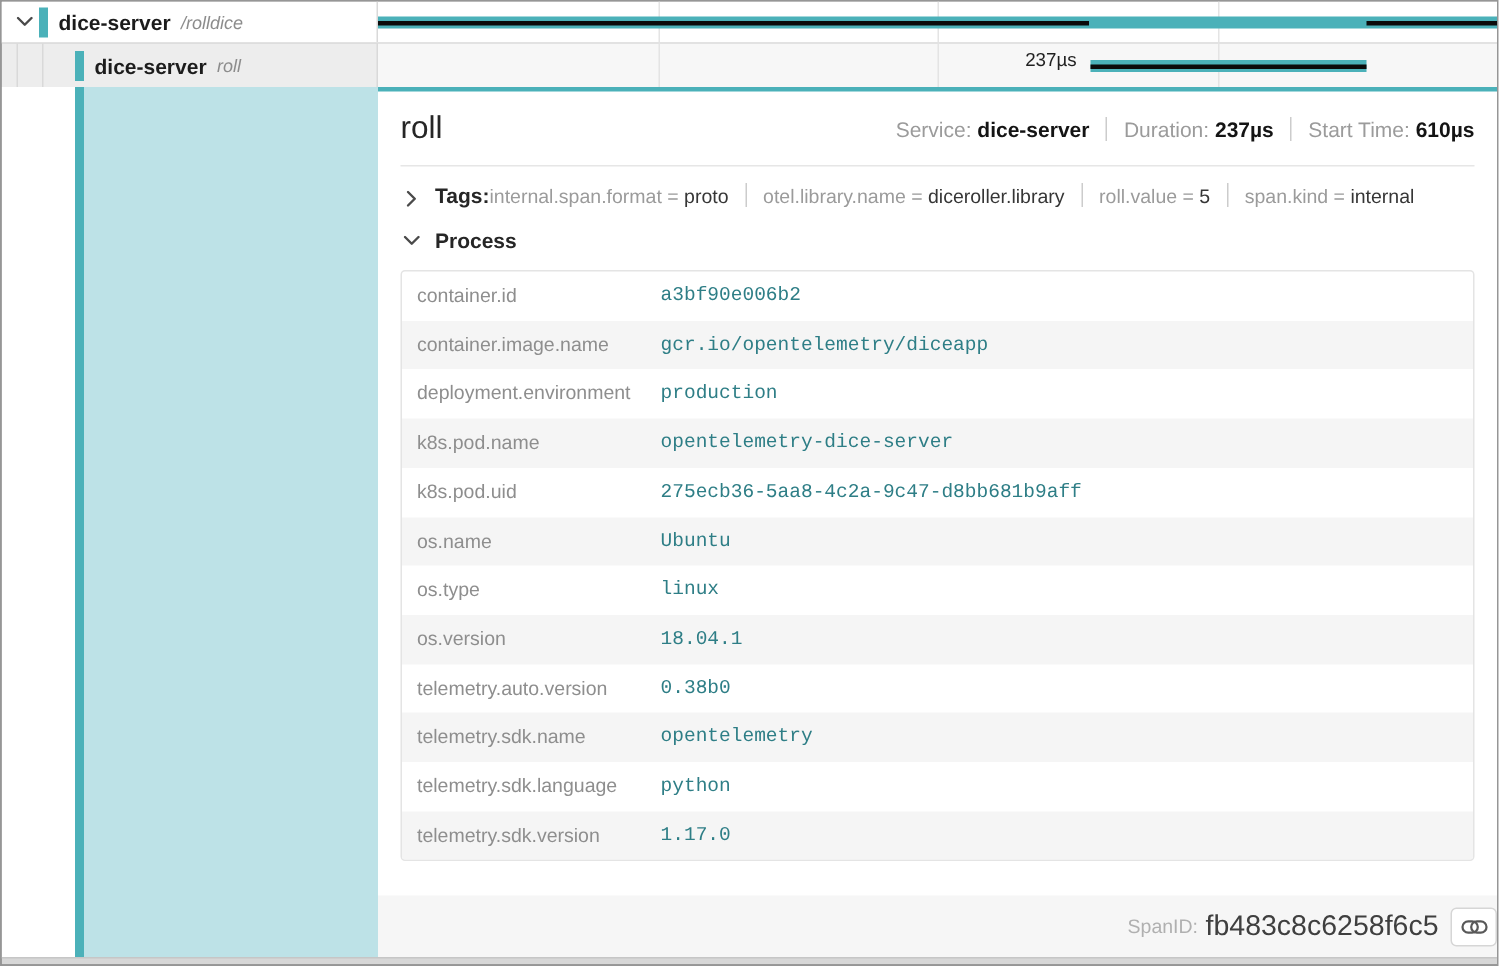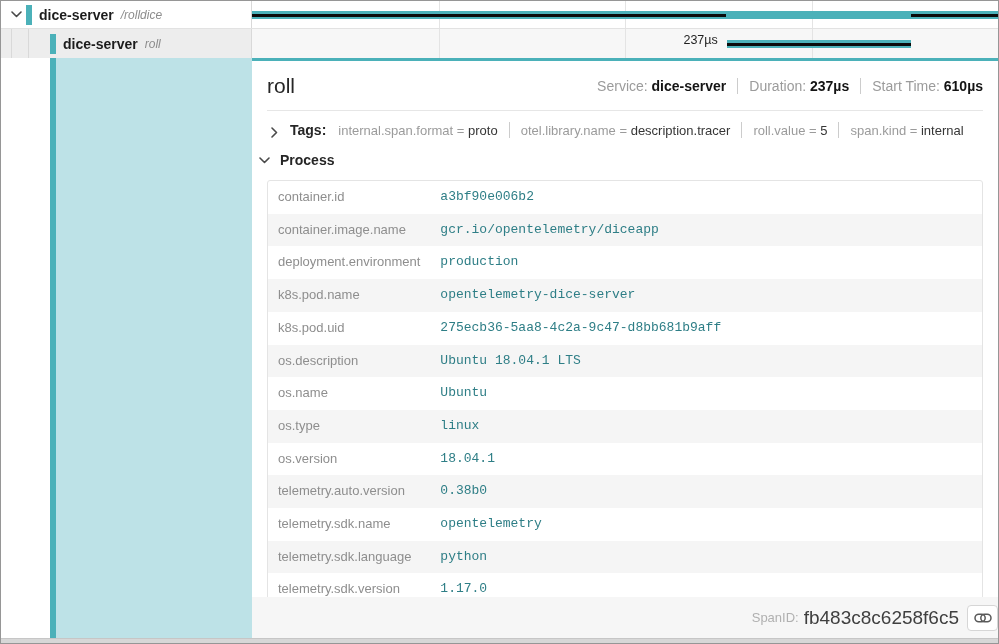--- a/index.html
+++ b/index.html
@@ -52,25 +52,25 @@
   .span-title { font-size:21px; font-weight:500; color:#262626; }
   .meta { display:flex; align-items:flex-end; }
   .meta-item { font-size:14px; white-space:nowrap; }
   .meta-label { color:#9b9b9b; }
   .meta-value { color:#141414; font-weight:700; }
   .v-divider { border-left:1px solid #ccc; height:16px; margin:0 11px; }
   .header-rule { border:none; border-top:1px solid #e6e6e6; margin:3px 15px 0 15px; }
 
   .tags-row { display:flex; align-items:flex-end; padding:11px 15px 4px 15px; }
   .section-label { font-size:14px; font-weight:700; color:#262626; margin-left:6px; }
-  .tag-items { display:flex; align-items:center; margin-left:12px; flex-wrap:nowrap; }
+  .tag-items { display:flex; align-items:center; flex-wrap:nowrap; }
   .tag-item { font-size:13px; white-space:nowrap; }
   .tag-key, .tag-eq { color:#9b9b9b; }
   .tag-value { color:#363636; }
-  .process-row { display:flex; align-items:center; padding:10px 15px 4px 5px; }
+  .process-row { display:flex; align-items:center; padding:10px 15px 4px 15px; }
 
   .kv-table-wrap { margin:8px 15px 0 15px; border:1px solid #e4e4e4; border-radius:3px; overflow:hidden; }
   table.kv { width:100%; border-collapse:collapse; }
   table.kv tr:nth-child(even) { background:#f5f5f5; }
   table.kv td { padding:8px 10px; line-height:16.7px; vertical-align:top; }
   td.k { width:118px; color:#8e8e8e; font-size:13px; padding-left:15px; padding-right:0; }
   td.v { font-family:"Liberation Mono","DejaVu Sans Mono",monospace; font-size:13px; color:#2e7e86; padding-left:0; }
 
   .panel-footer {
     position:absolute; left:0; right:0; bottom:0; height:41px;
@@ -155,21 +155,21 @@
     <div class="tags-row">
       <span class="chevron">
         <svg width="7" height="11" viewBox="0 0 7 11">
             <polyline points="1,1 5.5,5.5 1,10" fill="none" stroke="#4a4a4a" stroke-width="1.6" stroke-linecap="round" stroke-linejoin="round"></polyline>
           </svg>
       </span>
       <span class="section-label">Tags:</span>
       <span class="tag-items">
           <span class="tag-item"><span class="tag-key">internal.span.format</span><span class="tag-eq"> = </span><span class="tag-value">proto</span></span>
           <span class="v-divider"></span>
-          <span class="tag-item"><span class="tag-key">otel.library.name</span><span class="tag-eq"> = </span><span class="tag-value">description.tracer</span></span>
+          <span class="tag-item"><span class="tag-key">otel.library.name</span><span class="tag-eq"> = </span><span class="tag-value">diceroller.library</span></span>
           <span class="v-divider"></span>
           <span class="tag-item"><span class="tag-key">roll.value</span><span class="tag-eq"> = </span><span class="tag-value">5</span></span>
           <span class="v-divider"></span>
           <span class="tag-item"><span class="tag-key">span.kind</span><span class="tag-eq"> = </span><span class="tag-value">internal</span></span>
         </span>
     </div>
 
     <div class="process-row">
       <span class="chevron">
         <svg width="11" height="7" viewBox="0 0 11 7">
@@ -194,24 +194,20 @@
               <td class="k">deployment.environment</td>
               <td class="v">production</td>
             </tr>
             <tr>
               <td class="k">k8s.pod.name</td>
               <td class="v">opentelemetry-dice-server</td>
             </tr>
             <tr>
               <td class="k">k8s.pod.uid</td>
               <td class="v">275ecb36-5aa8-4c2a-9c47-d8bb681b9aff</td>
-            </tr>
-            <tr>
-              <td class="k">os.description</td>
-              <td class="v">Ubuntu 18.04.1 LTS</td>
             </tr>
             <tr>
               <td class="k">os.name</td>
               <td class="v">Ubuntu</td>
             </tr>
             <tr>
               <td class="k">os.type</td>
               <td class="v">linux</td>
             </tr>
             <tr>

